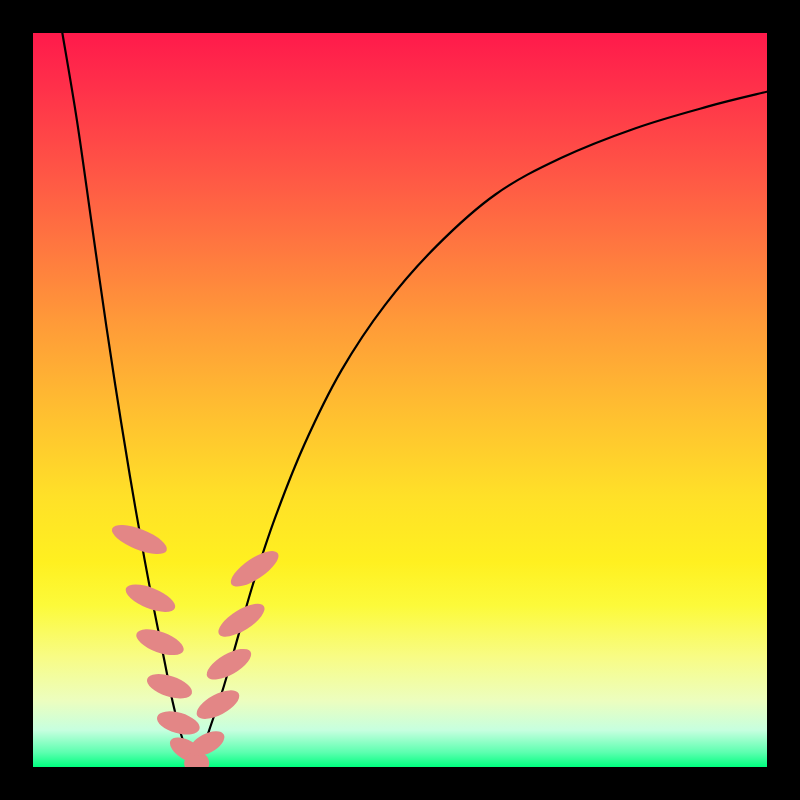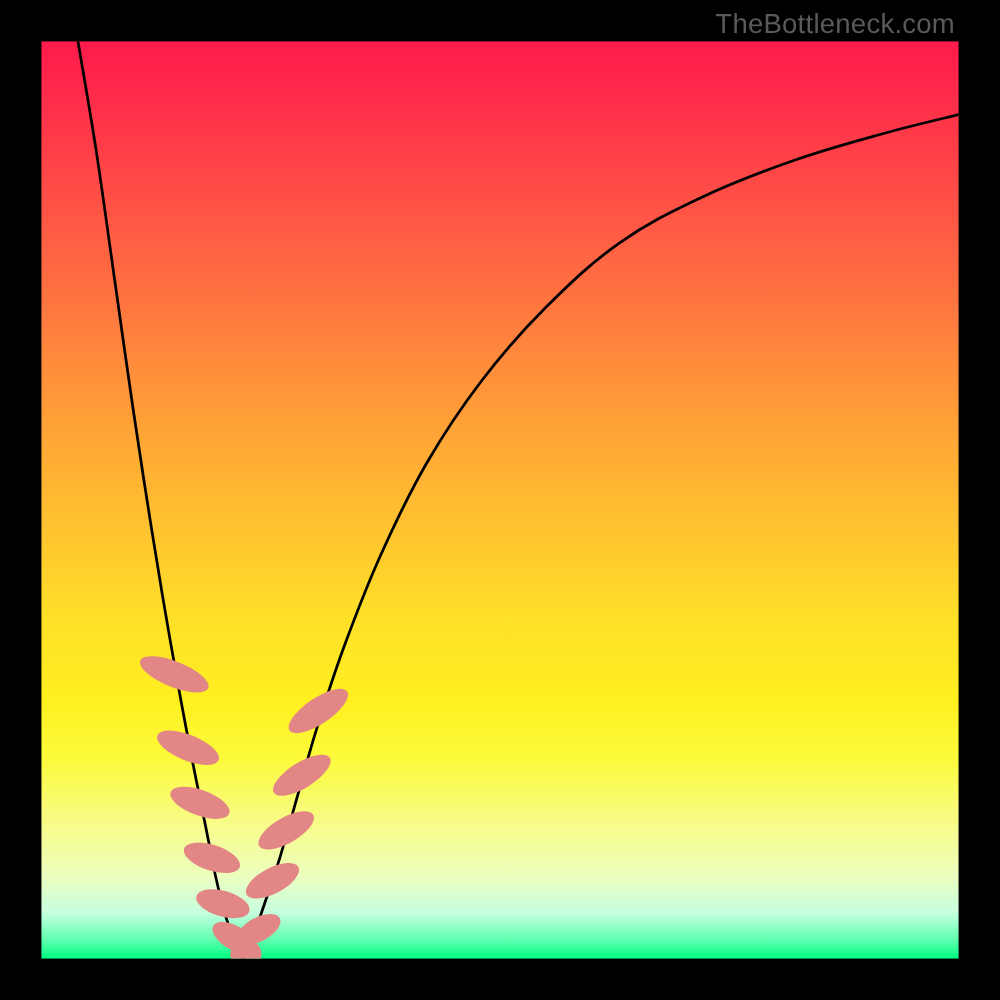--- a/index.html
+++ b/index.html
@@ -92,14 +92,13 @@
           <ellipse class="bead" cx="154.14" cy="717.12" rx="9.54" ry="19.08" transform="rotate(-60 154.14 717.12)"></ellipse>
           <ellipse class="bead" cx="163.68" cy="730.33" rx="12.48" ry="11.74" transform="rotate(0 163.68 730.33)"></ellipse>
           <ellipse class="bead" cx="173.96" cy="710.51" rx="9.54" ry="19.08" transform="rotate(62 173.96 710.51)"></ellipse>
           <ellipse class="bead" cx="184.97" cy="671.61" rx="10.28" ry="23.49" transform="rotate(62 184.97 671.61)"></ellipse>
           <ellipse class="bead" cx="195.98" cy="631.24" rx="10.28" ry="24.96" transform="rotate(60 195.98 631.24)"></ellipse>
           <ellipse class="bead" cx="208.46" cy="587.20" rx="10.28" ry="26.42" transform="rotate(58 208.46 587.20)"></ellipse>
           <ellipse class="bead" cx="221.67" cy="535.82" rx="10.28" ry="27.89" transform="rotate(56 221.67 535.82)"></ellipse>
         </g>
     </svg>
   </div>
-  <div class="watermark">TheBottleneck.com</div>
 </div>
 
 </body></html>

